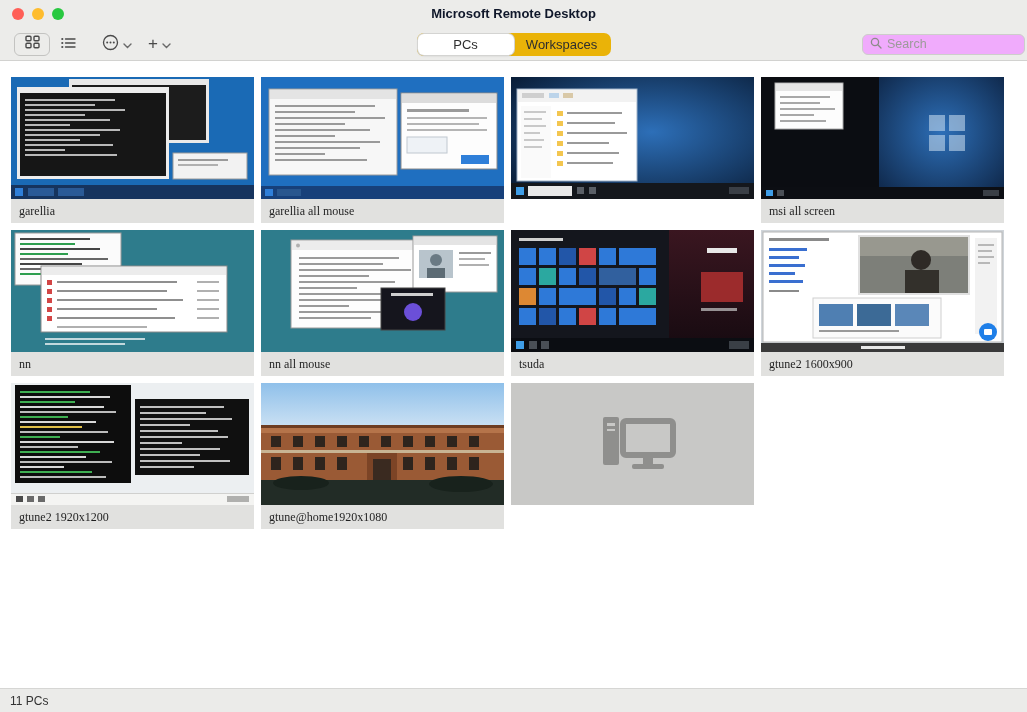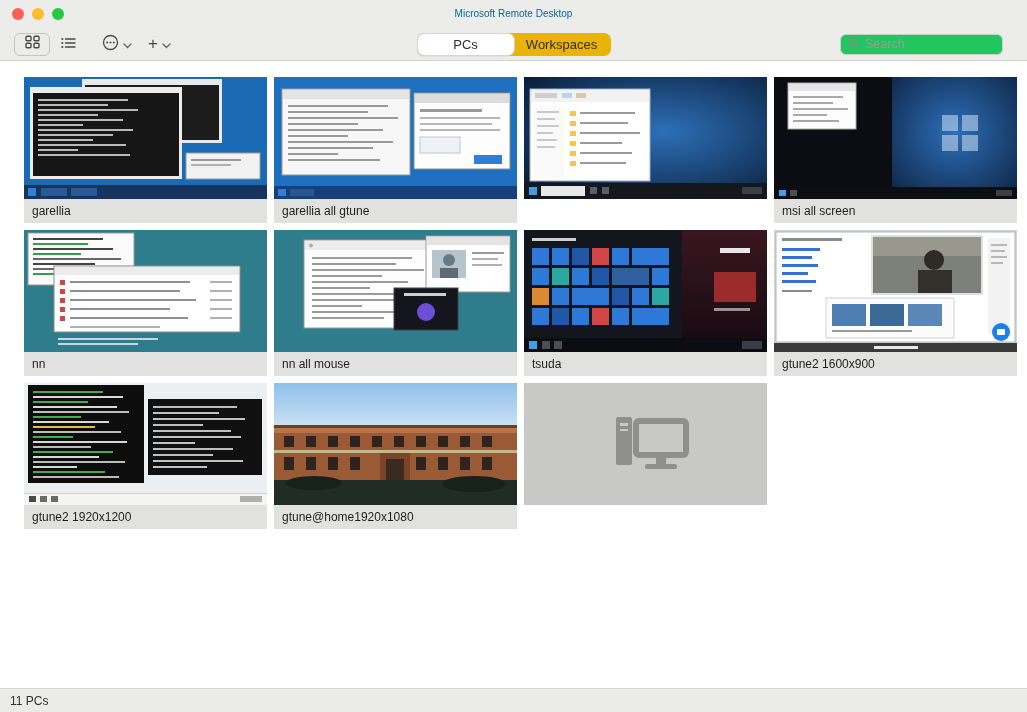--- a/index.html
+++ b/index.html
@@ -8,44 +8,44 @@
   .window { width:1027px; height:712px; display:flex; flex-direction:column; background:#fff; }
 
   
   .header { background:#ececea; border-bottom:1px solid #d2d2d0; height:61px; position:relative; flex:none; }
   .titlebar { height:27px; display:flex; align-items:center; justify-content:center; position:relative; }
   .traffic { position:absolute; left:12px; top:8px; display:flex; gap:8px; }
   .light { width:12px; height:12px; border-radius:50%; }
   .light.red    { background:#ff5f57; }
   .light.yellow { background:#febc2e; }
   .light.green  { background:#28c840; }
-  .title { font-size:10px; font-weight:normal; color:#0369a1; }
+  .title { font-size:13px; font-weight:bold; color:#0f172a; }
 
   .toolbar { height:34px; display:flex; align-items:center; padding:0 14px; position:relative; }
   .view-btn { width:36px; height:23px; display:flex; align-items:center; justify-content:center;
               border-radius:6px; border:1px solid transparent; cursor:default; }
   .view-btn.selected { border-color:#c3c3c1; }
   .tool-cluster { display:flex; align-items:center; gap:4px; margin-left:16px; }
   .plus-glyph { font-size:17px; color:#4a4a4a; line-height:1; margin-top:-2px; }
 
   .segmented { position:absolute; left:50%; transform:translateX(-50%); display:flex;
                background:#eab308; border-radius:7px; padding:1px; }
   .segment { min-width:96px; text-align:center; padding:3px 10px; font-size:13px; color:#2e2e2e;
              border-radius:6px; cursor:default; }
   .segment.selected { background:#ffffff; box-shadow:0 0 0 1px #d4d4d2, 0 1px 2px rgba(0,0,0,.15); }
 
-  .search { position:absolute; right:24px; display:flex; align-items:center; gap:5px;
+  .search { position:absolute; right:2px; display:flex; align-items:center; gap:5px;
             width:163px; height:21px; border:1px solid #cdcdcb; border-radius:6px;
-            background:#22c55e; padding:0 7px; }
+            background:#f0abfc; padding:0 7px; }
   .search input { border:none; outline:none; background:transparent; width:100%;
                   font-size:12.5px; color:#333; font-family:"Liberation Sans", sans-serif; }
   .search input::placeholder { color:#9b9b99; }
 
   
-  .content { flex:1; background:#fff; padding:16px 16px 0 24px; overflow:hidden; }
+  .content { flex:1; background:#fff; padding:16px 16px 0 11px; overflow:hidden;font-family:Liberation Serif, serif; }
   .grid { display:grid; grid-template-columns:repeat(4, 243px); column-gap:7px; row-gap:7px; align-content:start; }
   .tile { width:243px; cursor:default; }
   .thumb { width:243px; height:122px; position:relative; overflow:hidden; background:#ddd; }
   .thumb svg { display:block; width:100%; height:100%; }
   .tile-label { height:24px; background:#e1e1df; display:flex; align-items:center;
                 padding:0 8px; font-size:12px; color:#1f1f1f; }
 
   
   .statusbar { height:24px; background:#ebebe9; border-top:1px solid #d6d6d4;
                display:flex; align-items:center; padding:0 10px; font-size:12px; color:#333; flex:none;margin-top:24px; }
@@ -200,21 +200,21 @@
             <rect x="146" y="40" width="80" height="2" fill="#b5b5b5"></rect>
             <rect x="146" y="46" width="72" height="2" fill="#b5b5b5"></rect>
             <rect x="146" y="52" width="80" height="2" fill="#b5b5b5"></rect>
             <rect x="146" y="60" width="40" height="16" fill="#eef2f6" stroke="#c0c8d0"></rect>
             <rect x="200" y="78" width="28" height="9" fill="#2f7fd9"></rect>
             <rect y="109" width="243" height="13" fill="#17407a"></rect>
             <rect x="4" y="112" width="8" height="7" fill="#2f7fd9"></rect>
             <rect x="16" y="112" width="24" height="7" fill="#28568e"></rect>
           </svg>
         </div>
-        <div class="tile-label">garellia all gtune</div>
+        <div class="tile-label">garellia all mouse</div>
       </div>
 
       <div class="tile">
         <div class="thumb">
           <svg viewBox="0 0 243 122">
             <defs>
               <radialGradient id="g-msi" cx="0.58" cy="0.45" r="0.75">
                 <stop offset="0" stop-color="#2d6fb8"></stop>
                   <stop offset="1" stop-color="#081a33"></stop>
               </radialGradient>

